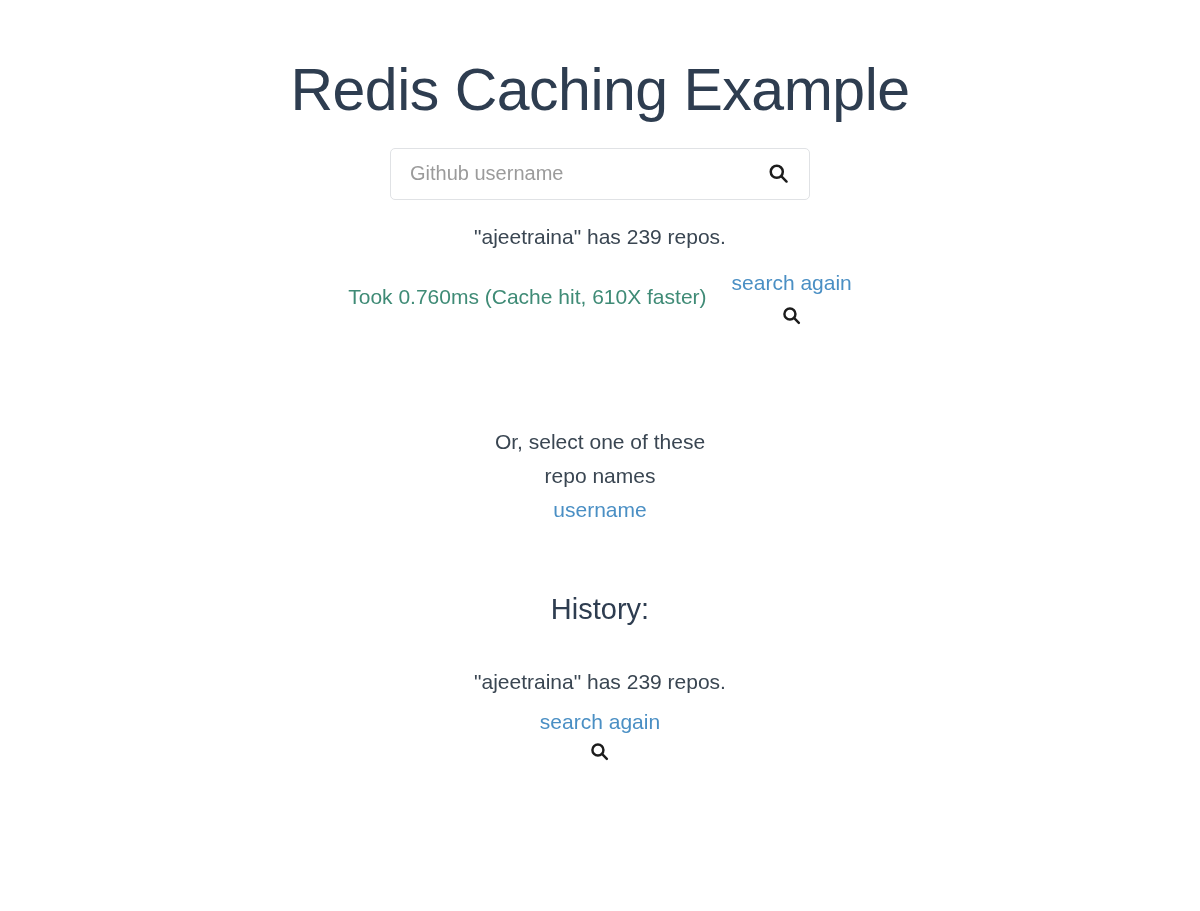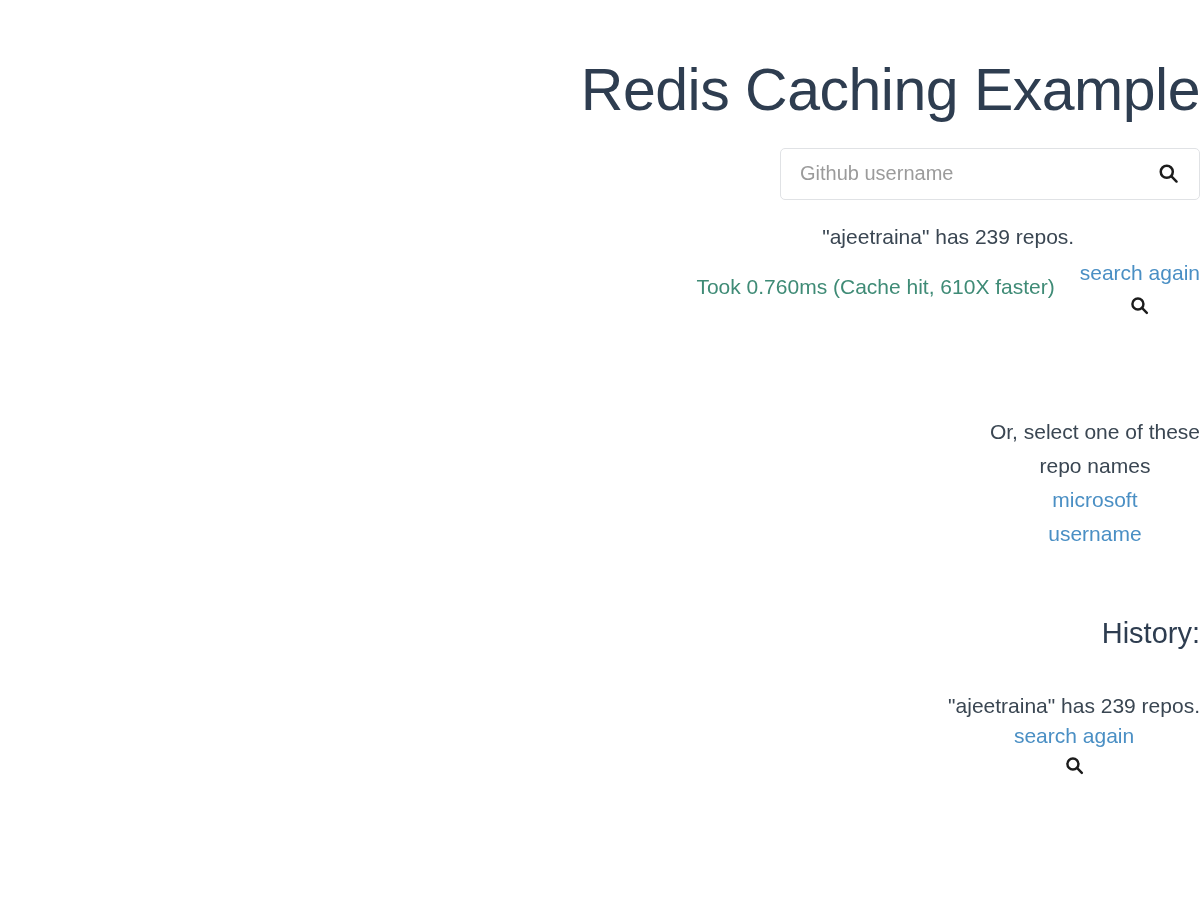--- a/index.html
+++ b/index.html
@@ -14,21 +14,21 @@
     font-family: "Liberation Sans", sans-serif;
     color: #2f3e50;
     overflow: hidden;
   }
 
   .page {
     width: 1200px;
     height: 911px;
     display: flex;
     flex-direction: column;
-    align-items: flex-end;
+    align-items: center;
     padding-top: 58px;
   }
 
   
   .app-title {
     font-size: 59px;
     font-weight: 400;
     letter-spacing: -0.5px;
     color: #2e3d50;
     margin: 0;
@@ -82,21 +82,21 @@
     margin-top: 22px;
     text-align: center;
     line-height: 1.42;
   }
   .result-line1 {
     font-size: 21px;
     color: #3a4652;
     white-space: pre;
   }
   .result-line2 {
-    margin-top: 6px;
+    margin-top: 16px;
     font-size: 21px;
     display: flex;
     align-items: center;
     justify-content: center;
     gap: 25px;
   }
   .timing.hit  { color: #3f8b76; }
   .timing.miss { color: #b04a5a; }
 
   .again-group {
@@ -184,23 +184,20 @@
         </span>
       </span>
     </div>
   </div>
 
   <div class="suggest-block">
     <div class="suggest-label">Or, select one of these</div>
     <div class="suggest-label">repo names</div>
     <ul class="repo-list">
       <li>
-        <a class="repo-link">microsoft</a>
-      </li>
-      <li>
         <a class="repo-link">username</a>
       </li>
     </ul>
   </div>
 
   <h2 class="history-title">History:</h2>
 
   <div class="history-block">
     <div class="result-line1">"ajeetraina" has 239 repos.</div>
     <div class="result-line2">

